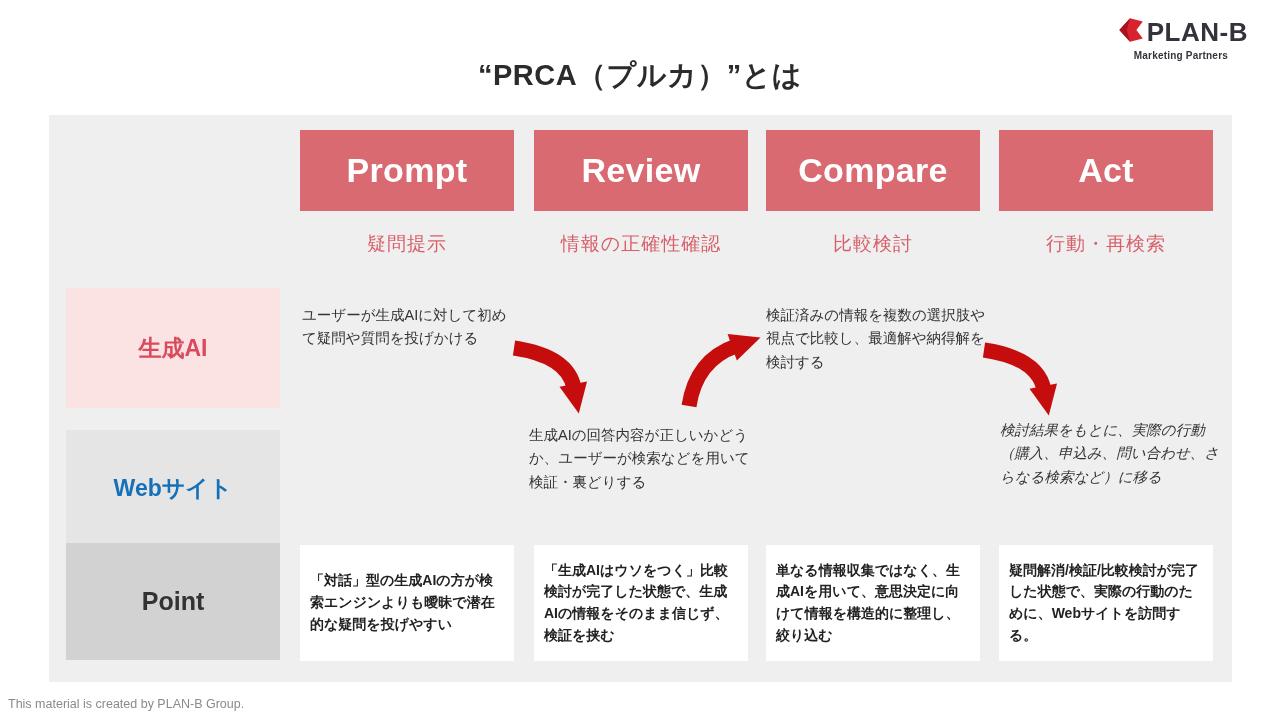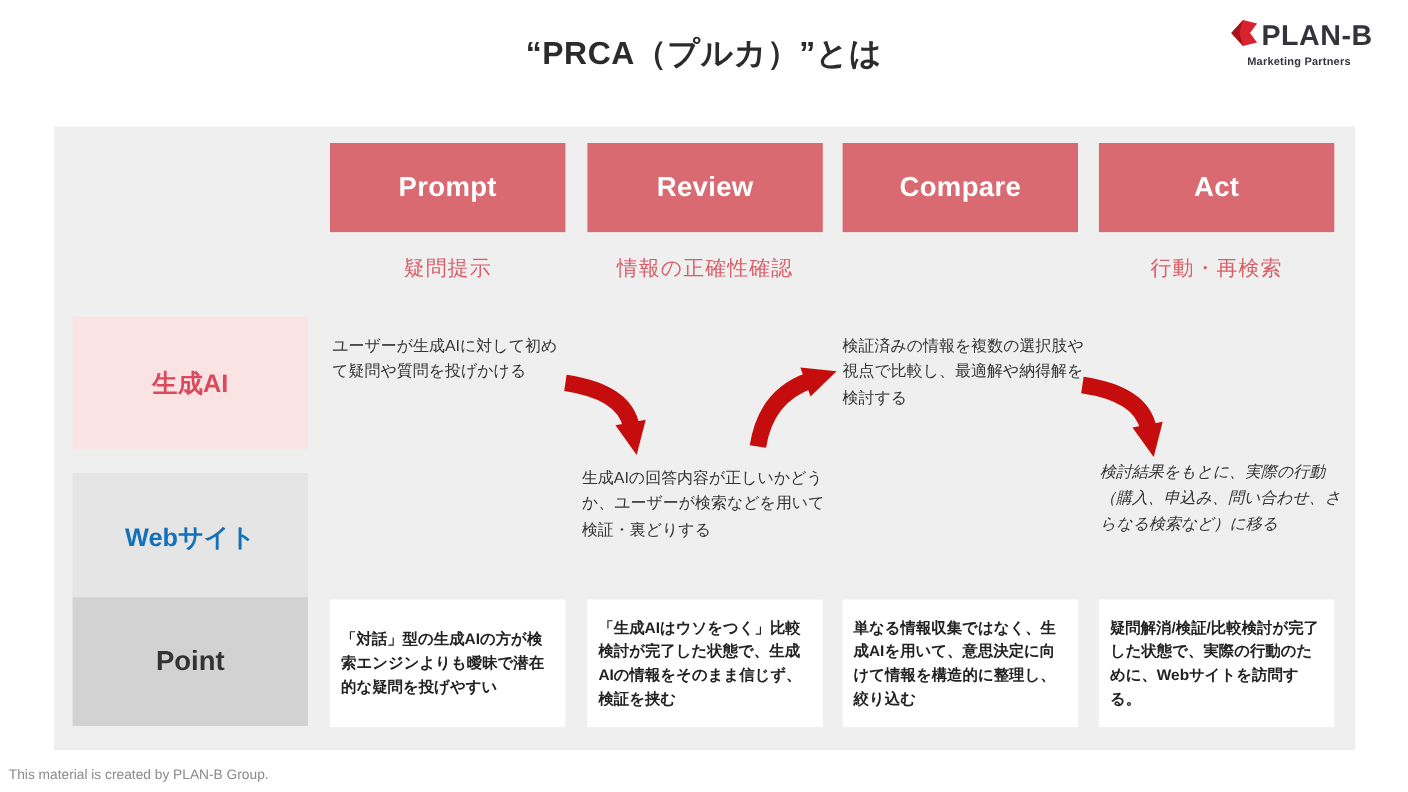--- a/index.html
+++ b/index.html
@@ -7,21 +7,21 @@
   body {
     font-family: "Liberation Sans", "DejaVu Sans", sans-serif;
     background: #ffffff;
     position: relative;
     overflow: hidden;
   }
   .stage { position: absolute; inset: 0; width: 1280px; height: 720px; }
 
   
   .title {
-    position: absolute; top: 29px; left: 0; width: 100%;
+    position: absolute; top: 56px; left: 0; width: 100%;
     text-align: center; font-size: 29px; font-weight: bold; color: #2b2b2b;
     letter-spacing: 0.5px;
   }
 
   
   .logo { position: absolute; top: 16px; right: 32px; text-align: center; }
   .logo-row { display: flex; align-items: center; gap: 1px; justify-content: flex-start; }
   .logo-name { font-size: 26px; font-weight: 800; color: #33333b; letter-spacing: 0.5px; }
   .logo-tagline { font-size: 10px; font-weight: 700; color: #33333b; margin-top: 2px; letter-spacing: 0.2px; }
 
@@ -29,21 +29,21 @@
   .panel {
     position: absolute; left: 49px; top: 115px; width: 1183px; height: 567px;
     background: #efefef;
   }
 
   
   .col-header {
     position: absolute; top: 130px; height: 81px; width: 214px;
     background: #d96a71; color: #ffffff;
     display: flex; align-items: center; justify-content: center;
-    font-size: 25px; font-weight: bold; letter-spacing: 0.3px;
+    font-size: 34px; font-weight: bold; letter-spacing: 0.3px;
   }
   .col-sub {
     position: absolute; top: 231px; width: 214px; text-align: center;
     font-size: 19px; color: #d85f6a; letter-spacing: 1px;
   }
   .c1 { left: 300px; } .c2 { left: 534px; } .c3 { left: 766px; } .c4 { left: 999px; }
 
   
   .row-label {
     position: absolute; left: 66px; width: 214px;
@@ -109,20 +109,21 @@
 
   <div class="panel"></div>
 
   <div class="col-header c1">Prompt</div>
   <div class="col-header c2">Review</div>
   <div class="col-header c3">Compare</div>
   <div class="col-header c4">Act</div>
 
   <div class="col-sub c1">疑問提示</div>
   <div class="col-sub c2">情報の正確性確認</div>
+  <div class="col-sub c3">比較検討</div>
   <div class="col-sub c4">行動・再検索</div>
 
   <div class="row-label row-genai">生成AI</div>
   <div class="row-label row-web">Webサイト</div>
   <div class="row-label row-point">Point</div>
 
   <div class="cell cell-genai-prompt">ユーザーが生成AIに対して初めて疑問や質問を投げかける</div>
   <div class="cell cell-genai-compare">検証済みの情報を複数の選択肢や視点で比較し、最適解や納得解を検討する</div>
   <div class="cell cell-web-review">生成AIの回答内容が正しいかどうか、ユーザーが検索などを用いて検証・裏どりする</div>
   <div class="cell cell-web-act">検討結果をもとに、実際の行動（購入、申込み、問い合わせ、さらなる検索など）に移る</div>

